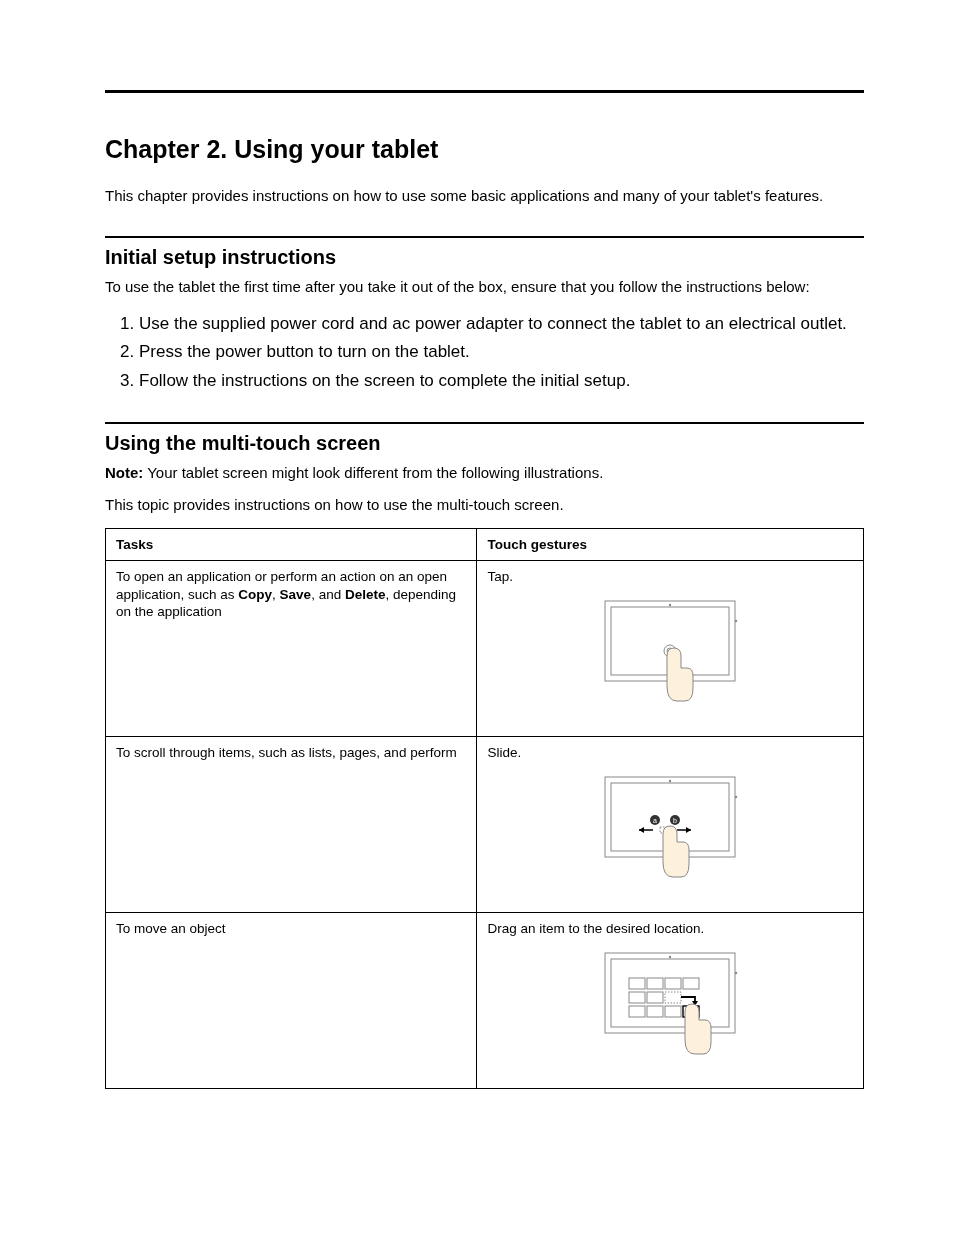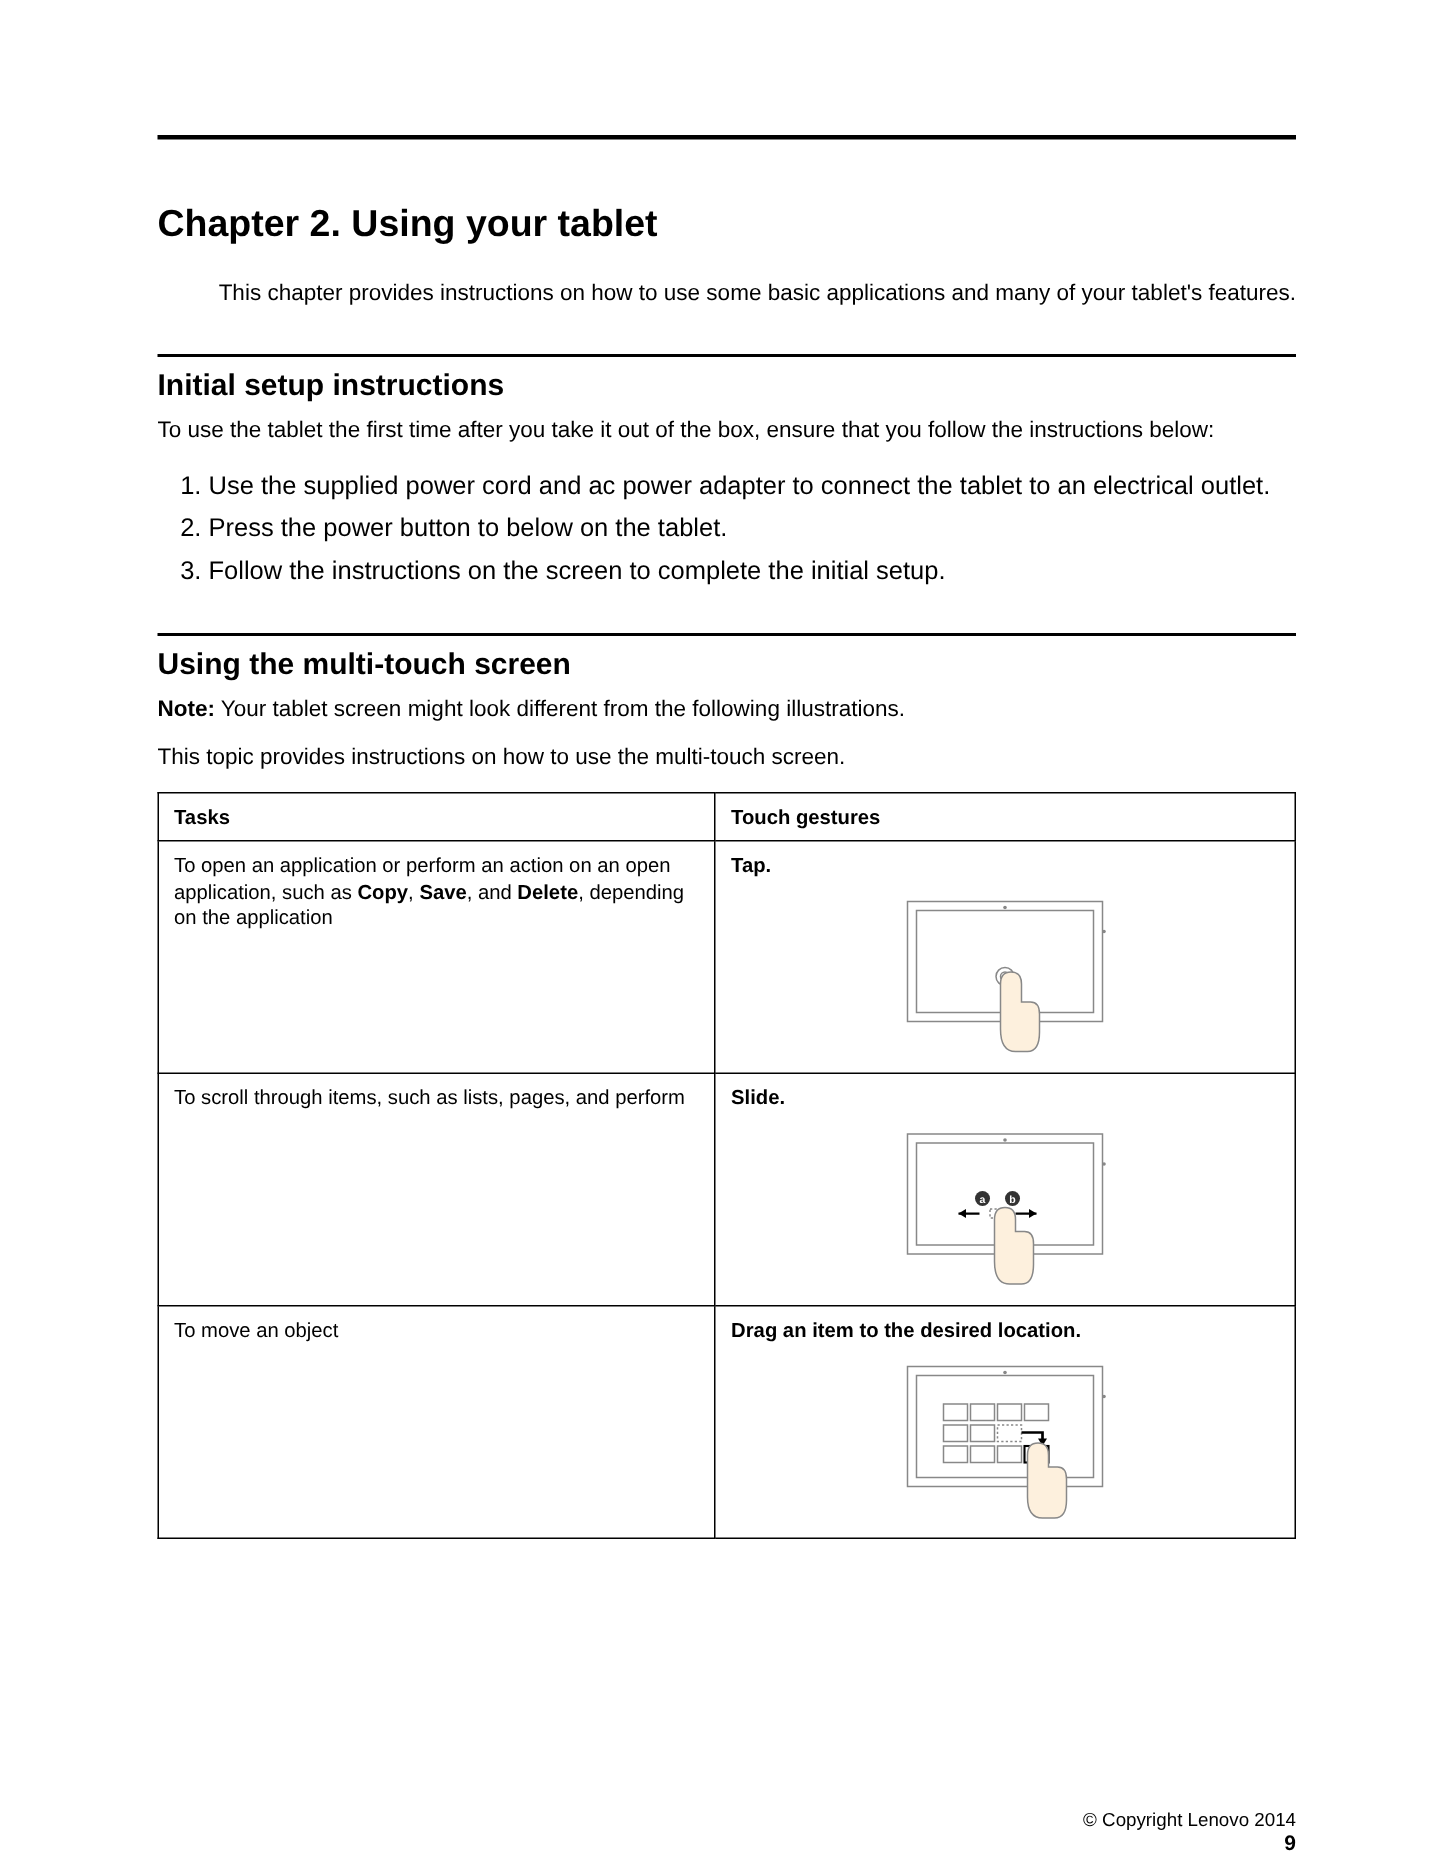--- a/index.html
+++ b/index.html
@@ -20,21 +20,20 @@
   }
   .chapter-title {
     font-size: 25px;
     font-weight: bold;
     margin: 0 0 22px 0;
   }
   .intro {
     font-size: 15px;
     margin: 0 0 30px 0;
     line-height: 1.35;
-    text-align: right;
   }
   .section-rule {
     border-top: 2px solid #000;
     margin-bottom: 8px;
   }
   h2.section {
     font-size: 20px;
     font-weight: bold;
     margin: 0 0 8px 0;
   }
@@ -61,22 +60,21 @@
     text-align: left;
     vertical-align: top;
     padding: 7px 10px;
     font-size: 13.5px;
     line-height: 1.3;
   }
   table.gestures th {
     font-weight: bold;
   }
   .gesture-cell {
-    height: 155px;
-    font-weight: bold;
+    height: 176px;
   }
   .illus-wrap {
     display: flex;
     justify-content: center;
     margin-top: 10px;
   }
   .footer {
     display: flex;
     justify-content: space-between;
     align-items: flex-end;
@@ -94,21 +92,21 @@
   <div class="top-rule"></div>
 
   <h1 class="chapter-title">Chapter 2.   Using your tablet</h1>
   <p class="intro">This chapter provides instructions on how to use some basic applications and many of your tablet's features.</p>
 
   <div class="section-rule"></div>
   <h2 class="section">Initial setup instructions</h2>
   <p class="body">To use the tablet the first time after you take it out of the box, ensure that you follow the instructions below:</p>
   <ol class="steps">
     <li>Use the supplied power cord and ac power adapter to connect the tablet to an electrical outlet.</li>
-    <li>Press the power button to below on the tablet.</li>
+    <li>Press the power button to turn on the tablet.</li>
     <li>Follow the instructions on the screen to complete the initial setup.</li>
   </ol>
 
   <div class="section-rule"></div>
   <h2 class="section">Using the multi-touch screen</h2>
   <p class="body">
     <span class="note-label">Note:</span><span> Your tablet screen might look different from the following illustrations.</span>
   </p>
   <p class="body">This topic provides instructions on how to use the multi-touch screen.</p>
 

